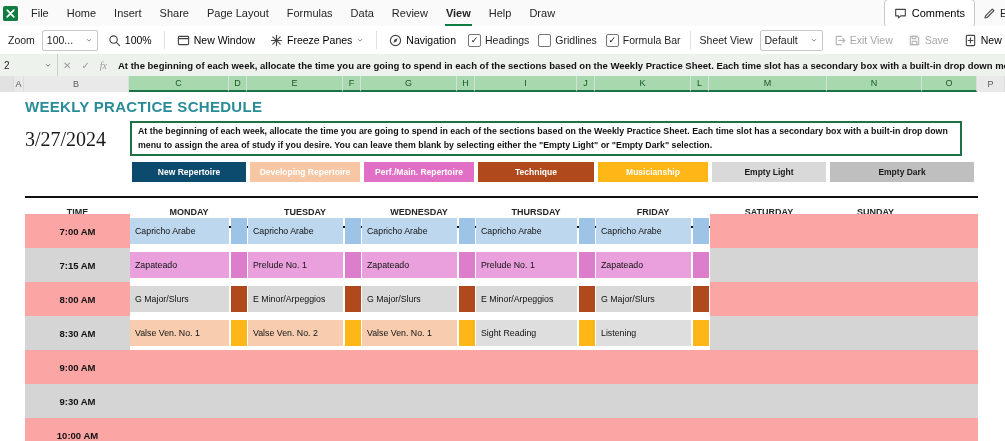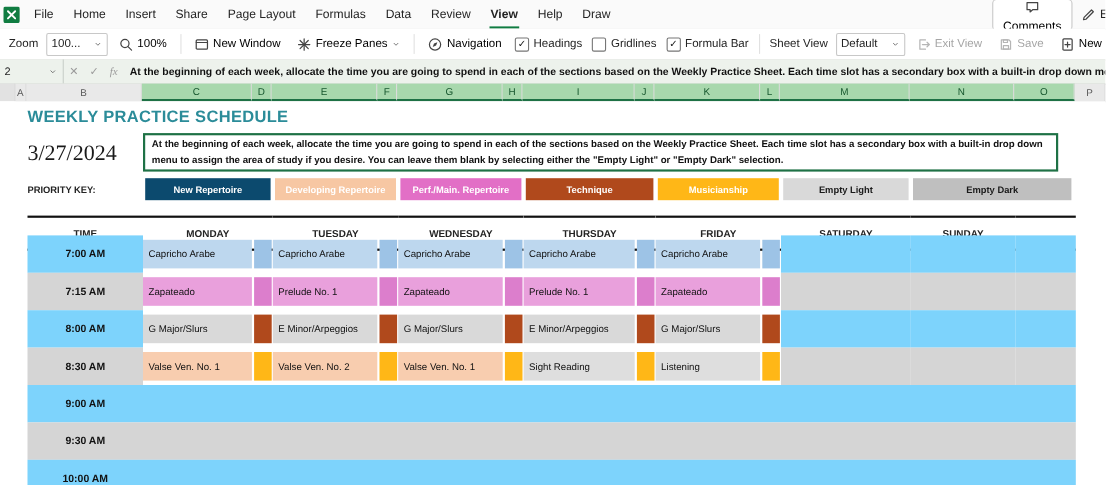--- a/index.html
+++ b/index.html
@@ -8,21 +8,21 @@
 
   
   .tabbar{position:absolute;top:0;left:0;right:0;height:26px;background:#FAFAFA;
           border-bottom:1px solid #E5E5E5;display:flex;align-items:center;padding-left:2px;}
   .logo{width:15px;height:15px;margin:0 4px 0 1px;flex:none;}
   .tab{font-size:11px;padding:0 9px;height:26px;display:flex;align-items:center;cursor:default;position:relative;}
   .tab.active{font-weight:700;}
   .tab.active::after{content:"";position:absolute;left:8px;right:8px;bottom:0;height:2.5px;background:#107C41;}
   .spacer{flex:1;}
   .pillbtn{display:flex;align-items:center;gap:5px;border:1px solid #C8C8C8;background:#fff;
-           border-radius:4px;height:29px;padding:0 9px;font-size:11px;font-family:inherit;margin-right:8px;flex-direction:column;}
+           border-radius:4px;height:29px;padding:0 9px;font-size:11px;font-family:inherit;margin-right:8px;}
   .editing{display:flex;align-items:center;gap:4px;font-size:11px;width:22px;overflow:hidden;flex:none;}
 
   
   .ribbon{position:absolute;top:26px;left:0;right:0;height:28px;background:#fff;
           border-bottom:1px solid #D6D6D6;display:flex;align-items:center;padding:0 6px;
           gap:5px;font-size:10.5px;white-space:nowrap;}
   .rlabel{color:#242424;padding:0 2px;}
   .combo{display:flex;align-items:center;justify-content:space-between;border:1px solid #C8C8C8;
          border-radius:2px;height:19px;padding:0 4px;gap:12px;background:#fff;}
   .rbtn{display:flex;align-items:center;gap:4px;padding:2px 5px;border-radius:3px;background:#fff;border:none;font-size:10.5px;font-family:inherit;}
@@ -70,21 +70,21 @@
   .instr{grid-column:4/17;margin:1px 16px 2px 0;border:2px solid #1E7145;background:#fff;
          padding:1px 6px;font-size:8.8px;font-weight:700;line-height:1.6;color:#111;overflow:hidden;}
   .keylab{grid-column:3;display:flex;align-items:center;font-size:8.5px;font-weight:700;}
   .kbox{margin:4px 2px;display:flex;align-items:center;justify-content:center;font-size:8.5px;font-weight:700;}
   .k0{grid-column:4/6}.k1{grid-column:6/8}.k2{grid-column:8/10}.k3{grid-column:10/12}
   .k4{grid-column:12/14}.k5{grid-column:14/15}.k6{grid-column:15/17}
   .dh{display:flex;align-items:center;justify-content:center;font-weight:700;font-size:9px;
       border-top:2px solid #111;border-bottom:2px solid #111;background:#fff;box-sizing:border-box;}
   .dh2{grid-column:4/6}.dh3{grid-column:6/8}.dh4{grid-column:8/10}.dh5{grid-column:10/12}.dh6{grid-column:12/14}
 
-  .sL{background:#7dd3fc;}
+  .sL{background:#fca5a5;}
   .sD{background:#D5D5D5;}
   .timec{display:flex;align-items:center;justify-content:center;font-weight:700;font-size:9.5px;color:#111;}
   .entry{margin:4px 1px 4px 0;display:flex;align-items:center;padding-left:5px;font-size:8.8px;color:#111;overflow:hidden;white-space:nowrap;}
   .tagb{margin:4px 1px;}
   .fill{grid-column:4/17;}
 </style>
 </head>
 <body>
 
 <div class="tabbar">
@@ -269,21 +269,20 @@
   <div class="band grid-cols" style="top:0;height:28px">
     <div class="title-txt">WEEKLY PRACTICE SCHEDULE</div>
   </div>
 
   <div class="band grid-cols" style="top:28px;height:38px">
     <div class="date-txt">3/27/2024</div>
     <div class="instr">At the beginning of each week, allocate the time you are going to spend in each of the sections based on the Weekly Practice Sheet. Each time slot has a secondary box with a built-in drop down menu to assign the area of study if you desire. You can leave them blank by selecting either the "Empty Light" or "Empty Dark" selection.</div>
   </div>
 
   <div class="band grid-cols" style="top:66px;height:28px">
-    <div class="keylab">PRIORITY KEY:</div>
     <div class="kbox k0" style="background-color: #0c4a6e; color: rgb(255, 255, 255);">New Repertoire</div>
     <div class="kbox k1" style="background-color: rgb(247, 199, 163); color: rgb(255, 255, 255);">Developing Repertoire</div>
     <div class="kbox k2" style="background-color: rgb(226, 111, 198); color: rgb(255, 255, 255);">Perf./Main. Repertoire</div>
     <div class="kbox k3" style="background-color: rgb(176, 73, 28); color: rgb(255, 255, 255);">Technique</div>
     <div class="kbox k4" style="background-color: rgb(255, 183, 23); color: rgb(255, 255, 255);">Musicianship</div>
     <div class="kbox k5" style="background-color: rgb(217, 217, 217); color: rgb(26, 26, 26);">Empty Light</div>
     <div class="kbox k6" style="margin-right: 4px; background-color: rgb(191, 191, 191); color: rgb(26, 26, 26);">Empty Dark</div>
   </div>
 
   <div class="band grid-cols" style="top:104px;height:32px">

